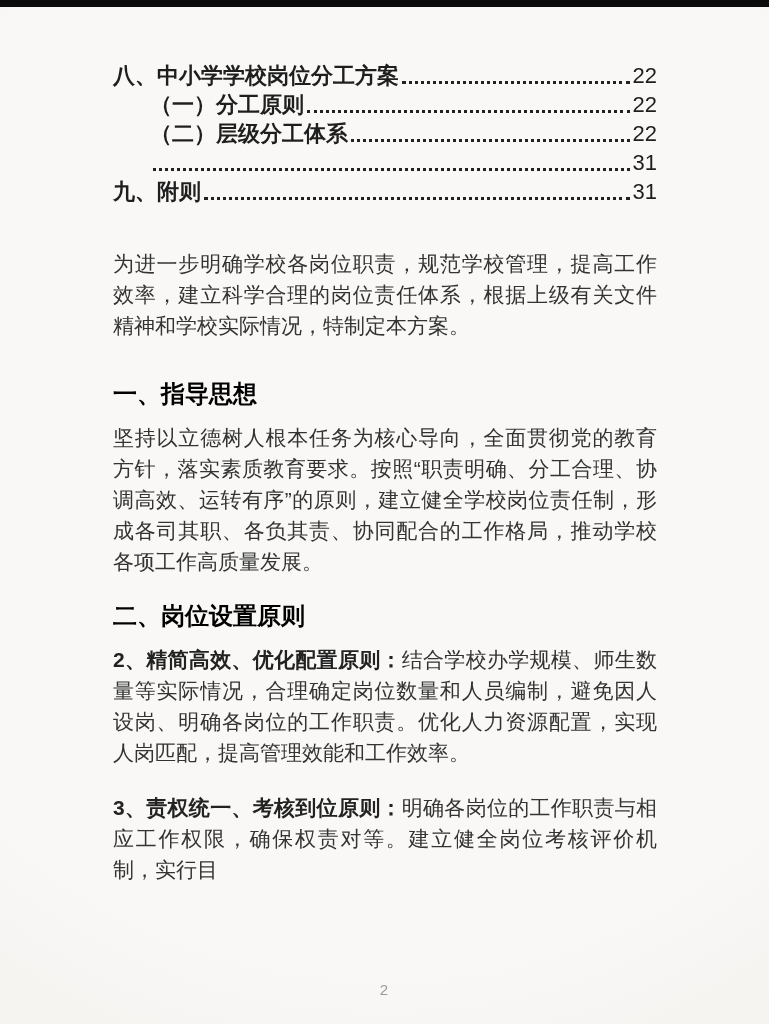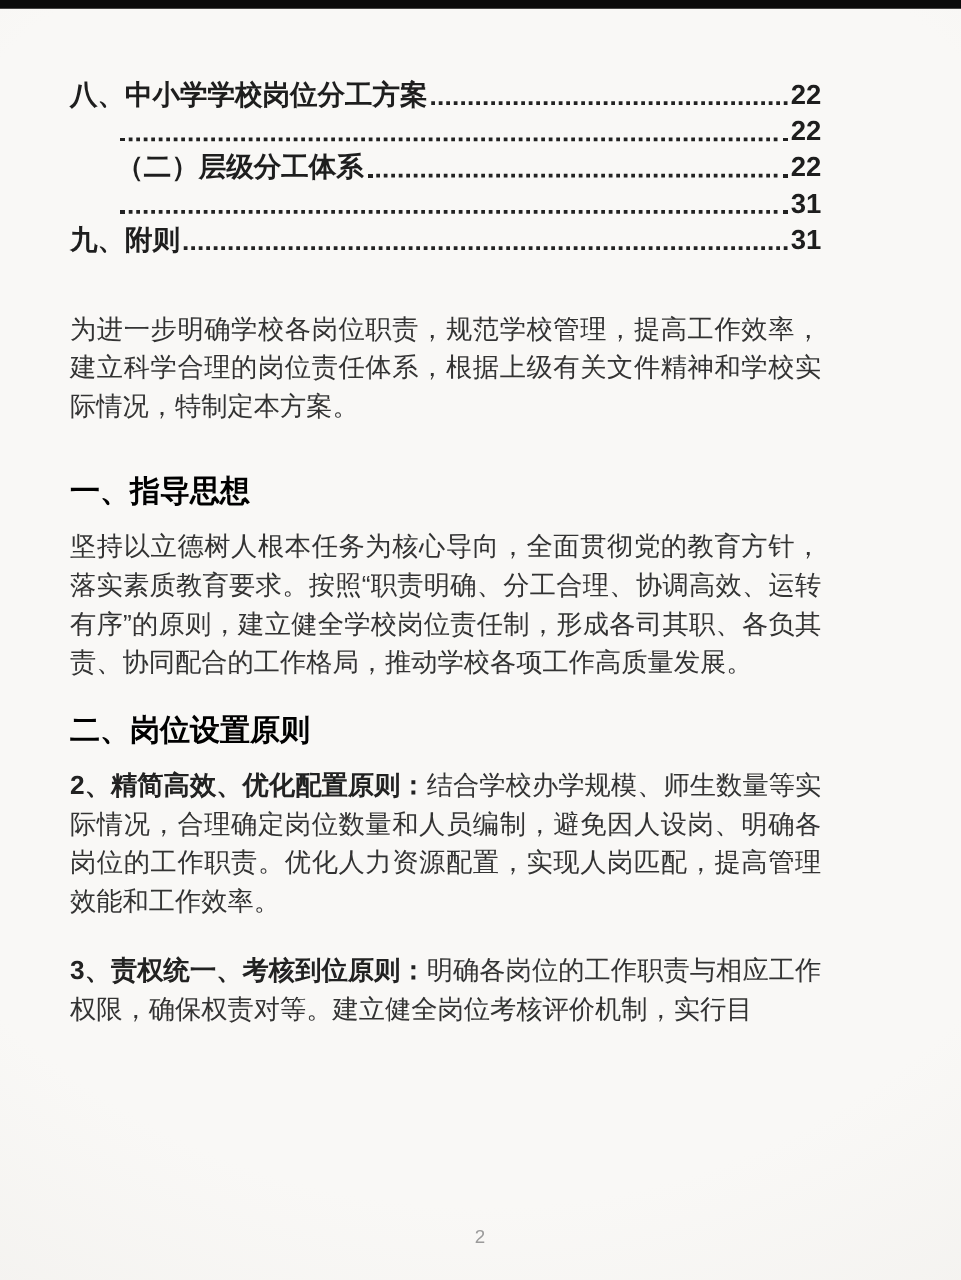--- a/index.html
+++ b/index.html
@@ -14,21 +14,21 @@
   }
   .top-bar {
     position: absolute;
     top: 0; left: 0; right: 0;
     height: 7px;
     background: #0b0b0b;
   }
   .page {
     position: absolute;
     top: 7px; left: 0; right: 0; bottom: 0;
-    padding: 54px 112px 0 56px;
+    padding: 54px 112px 0 113px;
   }
   
   .toc {
     font-weight: 700;
     font-size: 22px;
     line-height: 29px;
     color: #1e1e1e;
     margin-bottom: 42px;
   }
   .toc-row {
@@ -39,21 +39,21 @@
   .toc-label { white-space: nowrap; }
   .toc-leader {
     flex: 1 1 auto;
     min-width: 12px;
     height: 0;
     border-bottom: 3px dotted #222;
     margin: 0 3px 6px 3px;
   }
   .toc-page {
     white-space: nowrap;
-    font-weight: 700;
+    font-weight: 400;
   }
   
   .body-text {
     font-size: 21px;
     line-height: 31px;
     text-align: justify;
     color: #333;
   }
   p { margin: 0; }
   .intro { margin-bottom: 38px; }
@@ -87,20 +87,21 @@
 
   <div class="toc">
 
       <div class="toc-row level-1">
         <span class="toc-label">八、中小学学校岗位分工方案</span>
         <span class="toc-leader"></span>
         <span class="toc-page">22</span>
       </div>
 
       <div class="toc-row level-2">
+        <span class="toc-label">（一）分工原则</span>
         <span class="toc-leader"></span>
         <span class="toc-page">22</span>
       </div>
 
       <div class="toc-row level-2">
         <span class="toc-label">（二）层级分工体系</span>
         <span class="toc-leader"></span>
         <span class="toc-page">22</span>
       </div>
 

